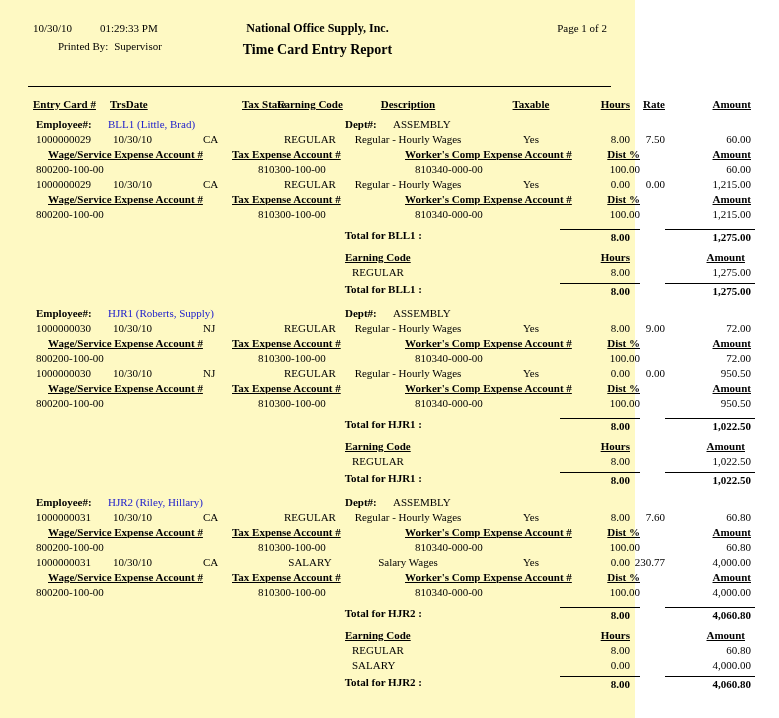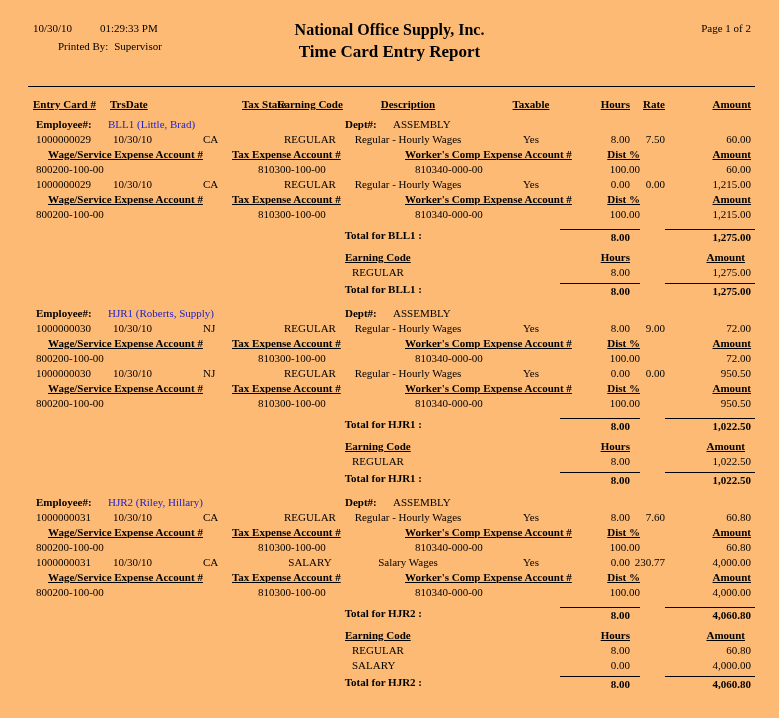--- a/index.html
+++ b/index.html
@@ -2,31 +2,31 @@
 <html><head>
 <meta charset="utf-8">
 <style>
   * { margin:0; padding:0; box-sizing:border-box; }
   html,body { background:#ffffff; }
   body {
     width:779px; height:718px; overflow:hidden;
     font-family:"Liberation Serif", serif;
     font-size:11px; color:#000;
   }
-  .page { position:relative; width:779px; height:718px; background:#fdba74; }
+  .page { position:relative; width:635px; height:718px; background:#fef9c3; }
 
   
   .h-abs { position:absolute; white-space:nowrap; }
   .h-date    { left:33px;  top:22px; }
   .h-time    { left:100px; top:22px; }
-  .h-company { left:0; right:0; top:21px; text-align:center; font-weight:bold; font-size:16px; }
+  .h-company { left:0; right:0; top:21px; text-align:center; font-weight:bold; font-size:12px; }
   .h-page    { right:28px; top:22px; }
   .h-printed { left:33px;  top:40px;margin-left:25px; }
   .h-printed span { margin-right:3px; }
-  .h-title   { left:0; right:0; top:42px; text-align:center; font-weight:bold; font-size:17px; }
+  .h-title   { left:0; right:0; top:42px; text-align:center; font-weight:bold; font-size:14px; }
   .rule { position:absolute; left:28px; right:24px; top:86px; border-top:1px solid #000; }
 
   .body-area { position:absolute; left:0; right:0; top:98px; }
 
   
   .line { position:relative; height:15px; line-height:13px; }
   .pos  { position:absolute; top:0; white-space:nowrap; }
   .b  { font-weight:bold; }
   .hu { font-weight:bold; text-decoration:underline; }
   .link { color:#2222cc; cursor:pointer; }

